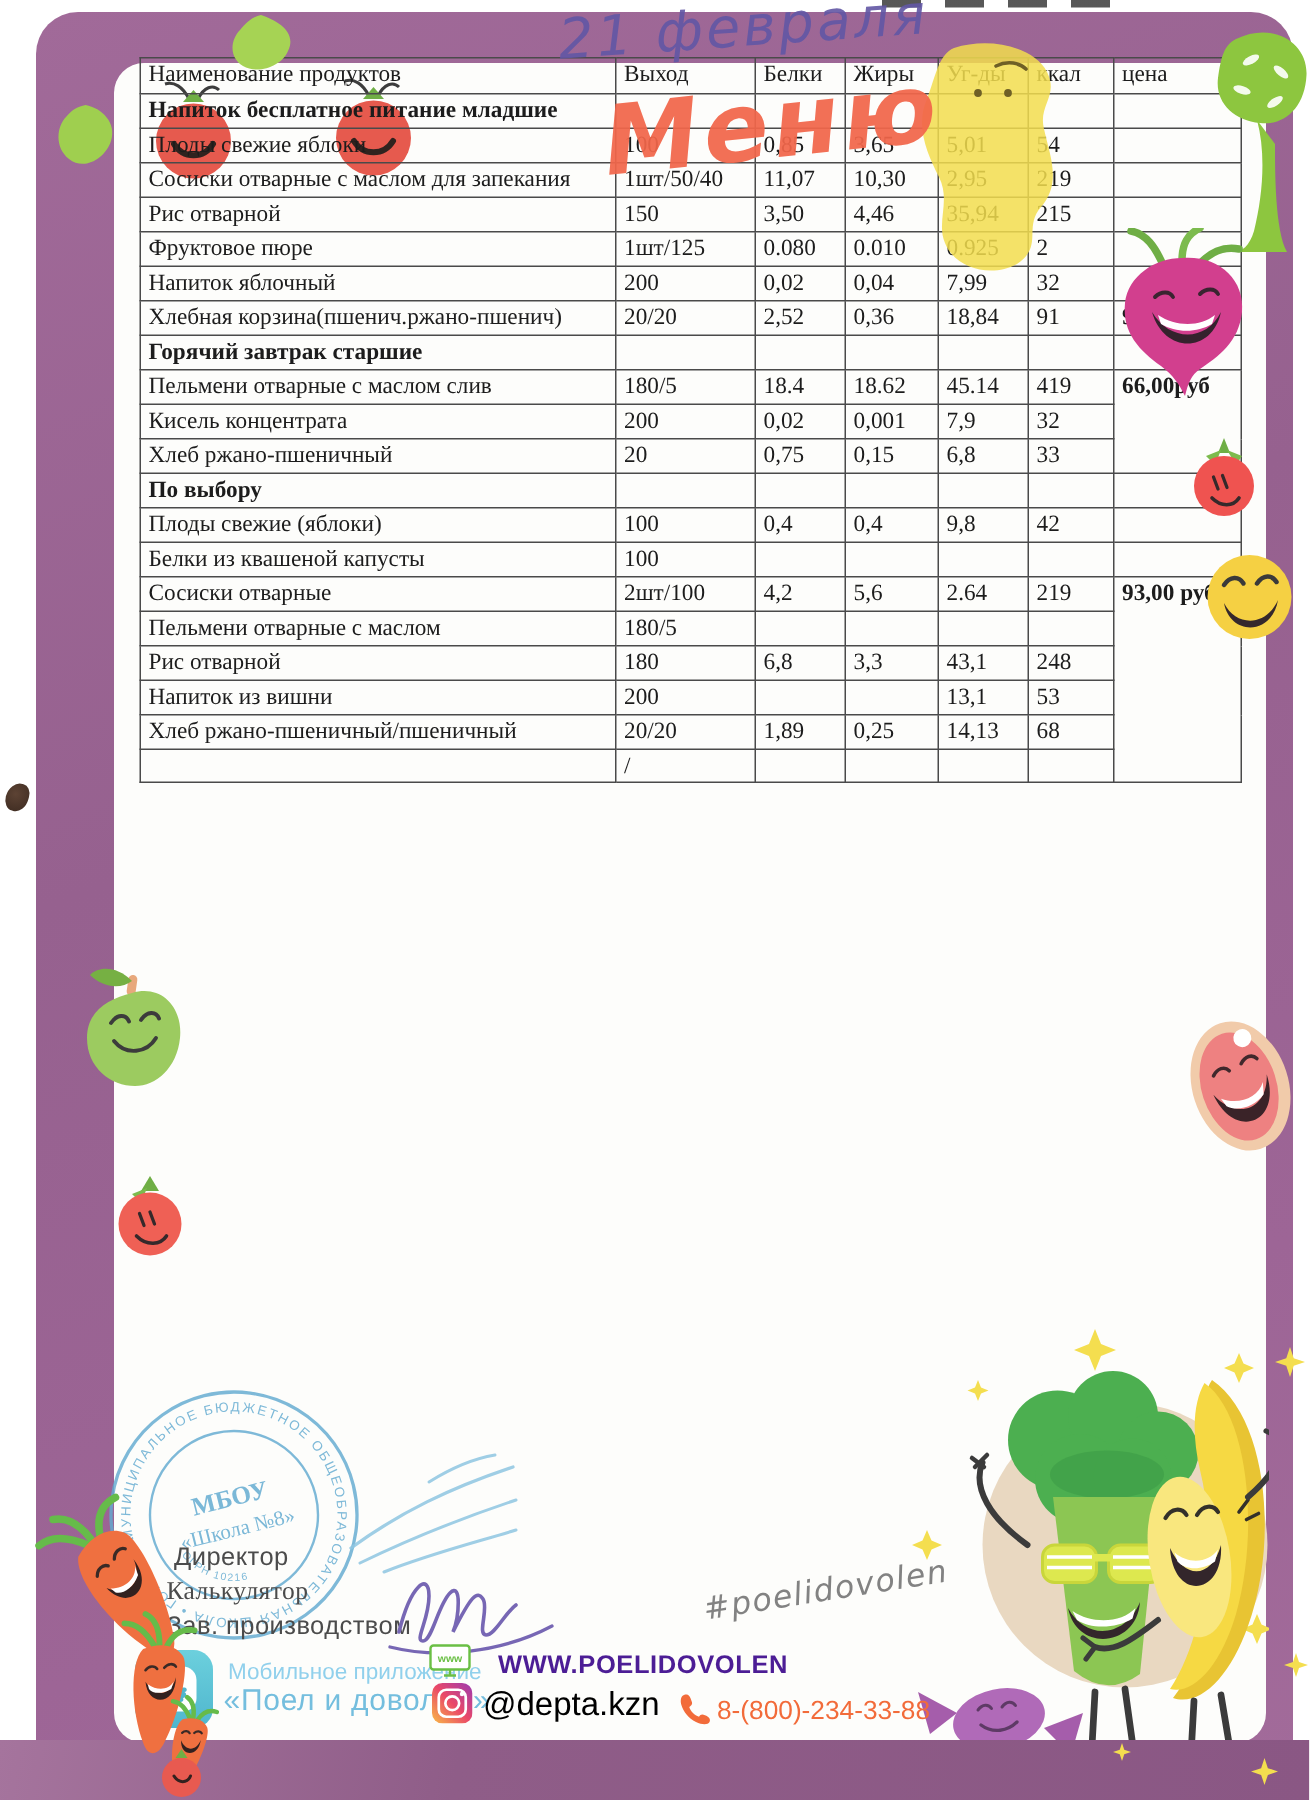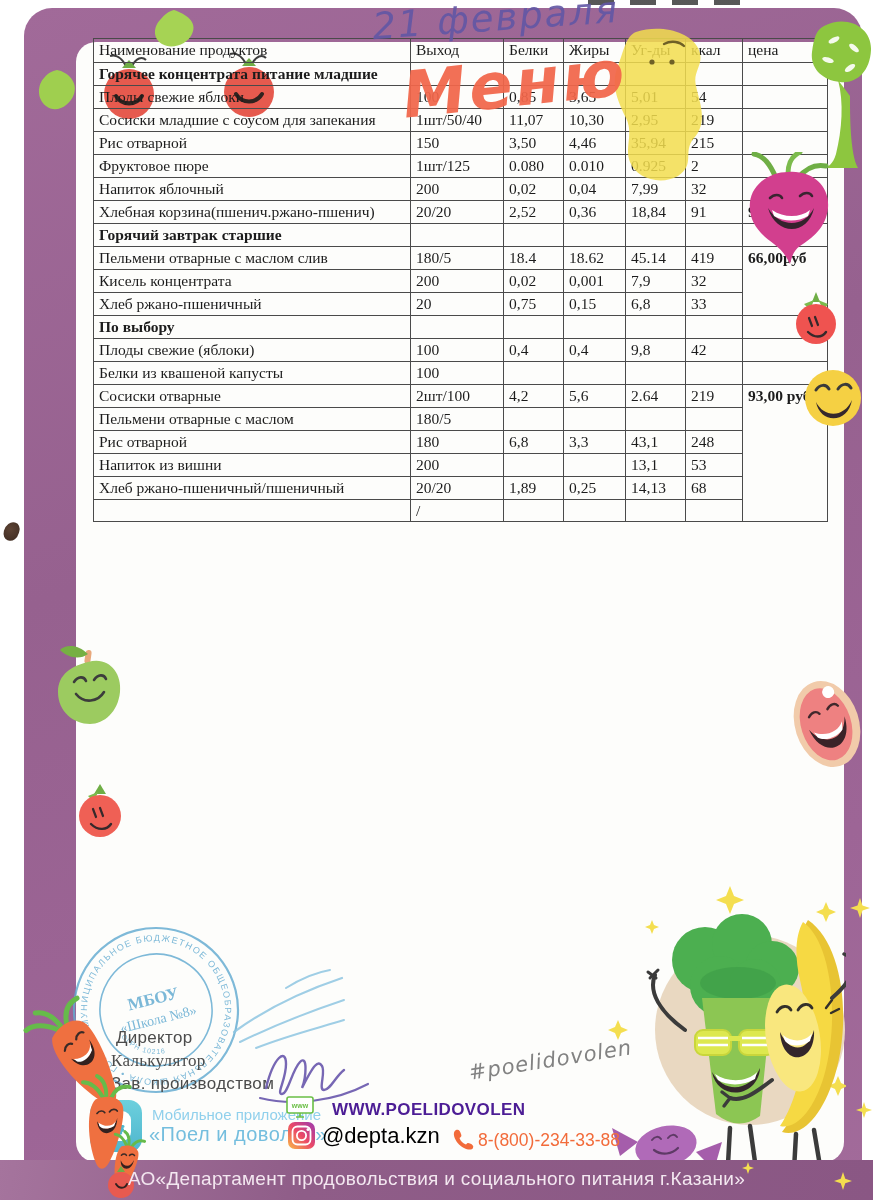--- a/index.html
+++ b/index.html
@@ -106,39 +106,39 @@
           <th>Выход</th>
           <th>Белки</th>
           <th>Жиры</th>
           <th>Уг-ды</th>
           <th>ккал</th>
           <th>цена</th>
         </tr>
       </thead>
     <tbody>
         <tr>
-          <td class="sec">Горячее концентрата питание младшие</td>
+          <td class="sec">Напиток бесплатное питание младшие</td>
           <td></td>
           <td></td>
           <td></td>
           <td></td>
           <td></td>
           <td class="c-price"></td>
         </tr>
         <tr>
           <td>Плоды свежие яблоки</td>
           <td>100</td>
           <td>0,85</td>
           <td>3,65</td>
           <td>5,01</td>
           <td>54</td>
           <td class="c-price"></td>
         </tr>
         <tr>
-          <td>Сосиски младшие с соусом для запекания</td>
+          <td>Сосиски отварные с маслом для запекания</td>
           <td>1шт/50/40</td>
           <td>11,07</td>
           <td>10,30</td>
           <td>2,95</td>
           <td>219</td>
           <td class="c-price"></td>
         </tr>
         <tr>
           <td>Рис отварной</td>
           <td>150</td>
@@ -548,15 +548,14 @@
     </g>
   </svg>
 
   <svg class="abs z6" style="left:104px;top:1164px" width="34" height="36" viewBox="0 0 34 36">
     <path d="M13 8 L17 2 L21 8 Z" fill="#6fae45"></path>
     <circle cx="17" cy="21" r="13" fill="#e85a50"></circle>
     <path d="M12 20 C15 25 21 25 23 20" stroke="#33211f" stroke-width="2" fill="none" stroke-linecap="round"></path>
   </svg>
 
   <div class="abs bar"></div>
-  <div class="abs bar-text">АО«Департамент продовольствия и социального питания г.Казани»</div>
 
 </div>
 
 </body></html>

